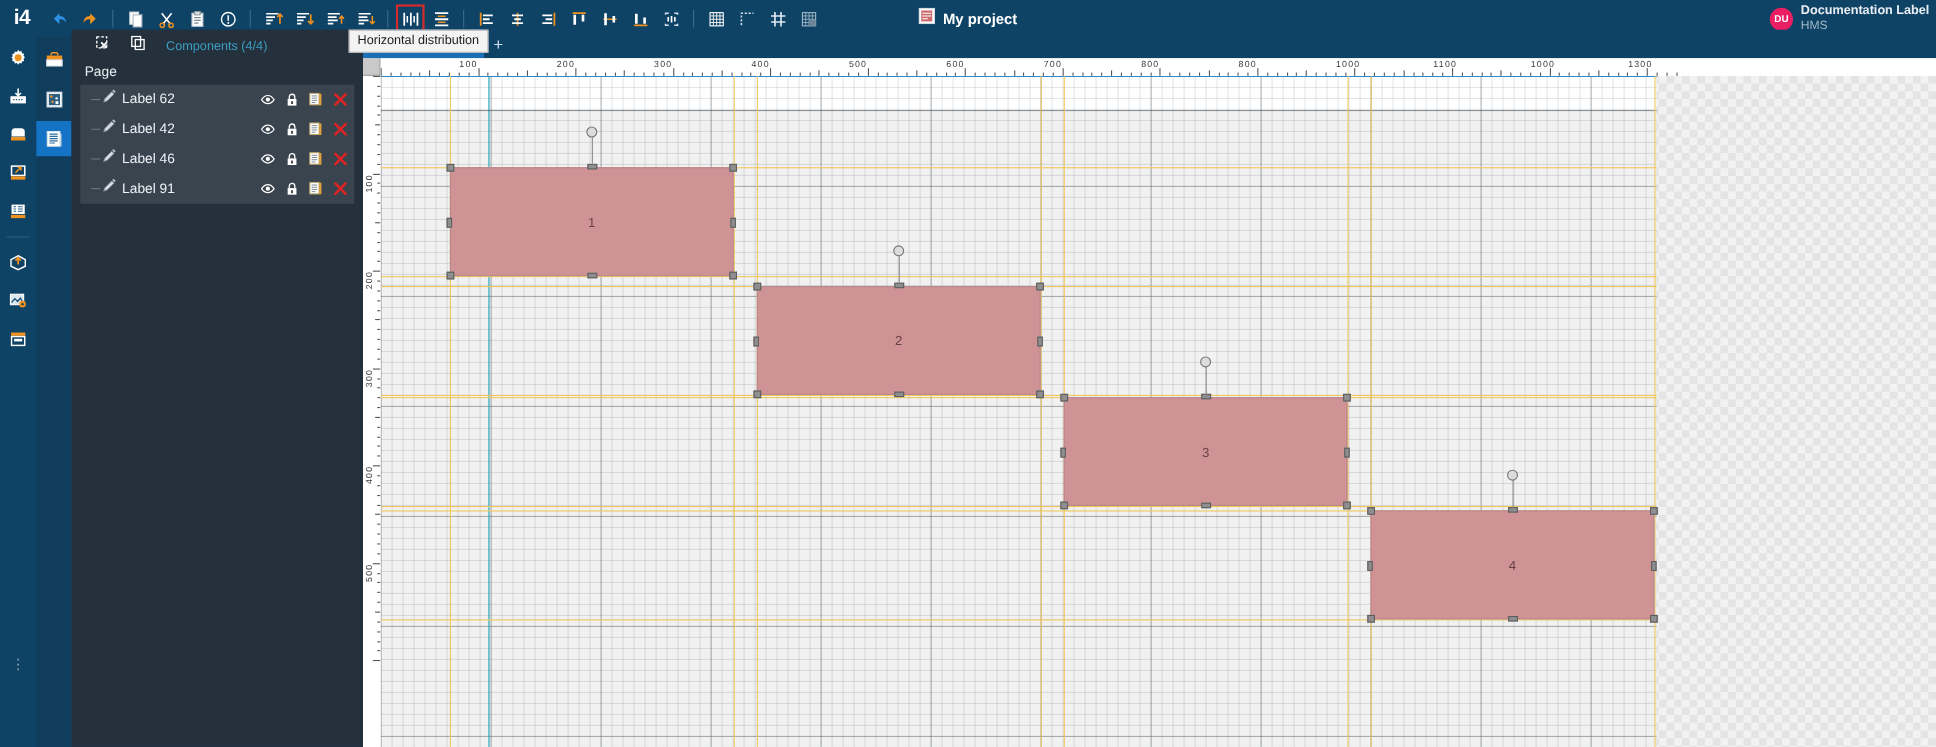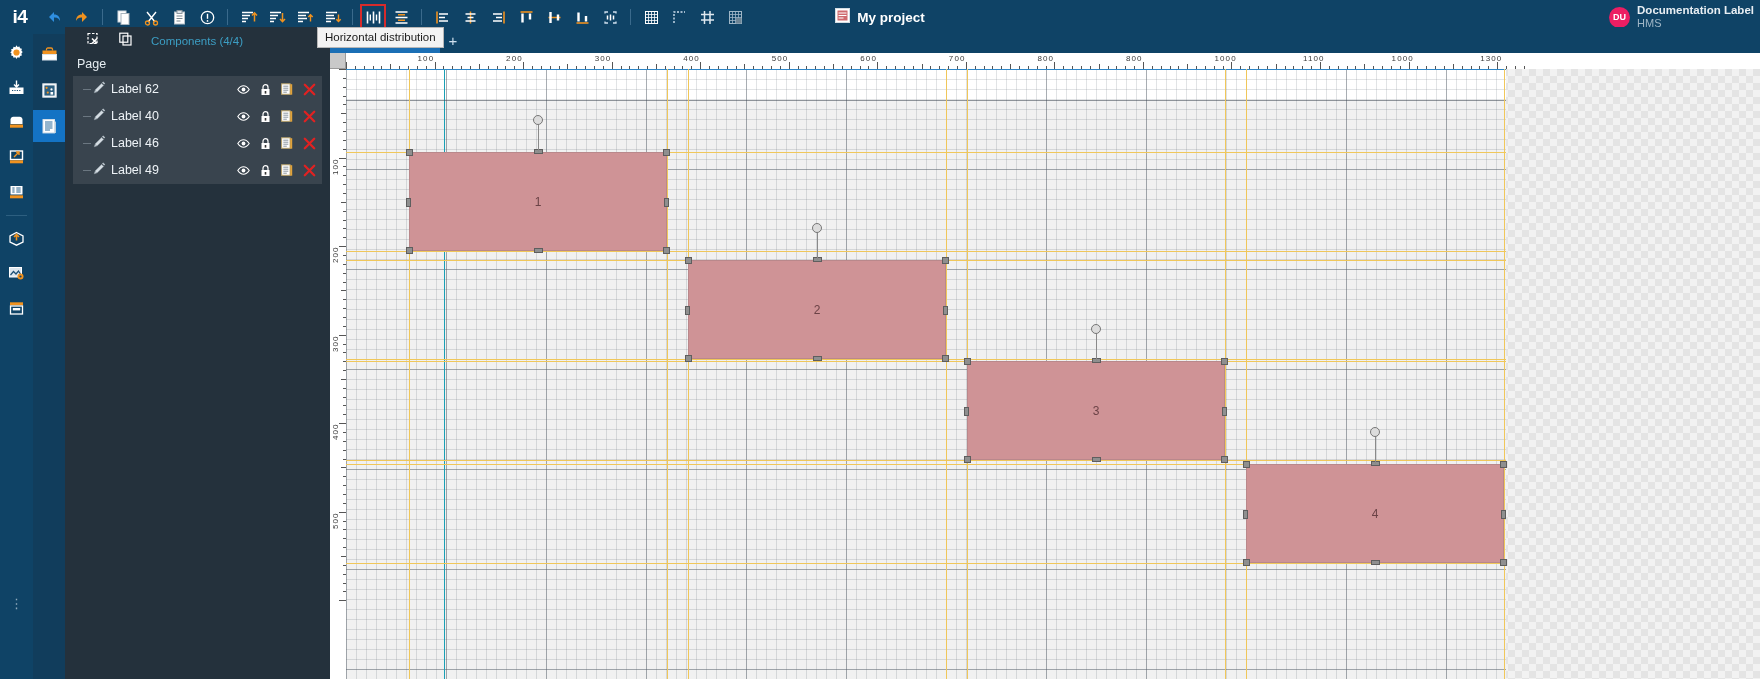--- a/index.html
+++ b/index.html
@@ -559,21 +559,21 @@
             </svg>
           </span>
         </span>
       </div>
       <div class="comp-item">
         <span class="tree-line"></span>
         <span><svg width="13" height="13" viewBox="0 0 13 13">
             <path d="M1.3 11.7l1.2-3.1 6.1-6.1 2 2-6.1 6.1z" fill="#d5dde3" stroke="#8c979f" stroke-width="0.8"></path>
             <path d="M9 1.6l1.2-1.2 2 2L11 3.6z" fill="#b8c2ca"></path>
           </svg></span>
-        <span class="nm">Label 40</span>
+        <span class="nm">Label 42</span>
         <span class="acts">
           <span>
             <svg width="13" height="13" viewBox="0 0 13 13">
               <path d="M0.8 6.5C2.6 3.8 4.6 2.8 6.5 2.8s3.9 1 5.7 3.7c-1.8 2.7-3.8 3.7-5.7 3.7S2.6 9.2.8 6.5z" fill="none" stroke="#fff" stroke-width="1.1"></path>
               <circle cx="6.5" cy="6.5" r="1.9" fill="#fff"></circle>
             </svg>
           </span>
           <span>
             <svg width="11" height="13" viewBox="0 0 11 13">
               <path d="M3 6V4.2a2.5 2.5 0 015 0V6" fill="none" stroke="#fff" stroke-width="1.2"></path>
@@ -629,21 +629,21 @@
             </svg>
           </span>
         </span>
       </div>
       <div class="comp-item">
         <span class="tree-line"></span>
         <span><svg width="13" height="13" viewBox="0 0 13 13">
             <path d="M1.3 11.7l1.2-3.1 6.1-6.1 2 2-6.1 6.1z" fill="#d5dde3" stroke="#8c979f" stroke-width="0.8"></path>
             <path d="M9 1.6l1.2-1.2 2 2L11 3.6z" fill="#b8c2ca"></path>
           </svg></span>
-        <span class="nm">Label 49</span>
+        <span class="nm">Label 91</span>
         <span class="acts">
           <span>
             <svg width="13" height="13" viewBox="0 0 13 13">
               <path d="M0.8 6.5C2.6 3.8 4.6 2.8 6.5 2.8s3.9 1 5.7 3.7c-1.8 2.7-3.8 3.7-5.7 3.7S2.6 9.2.8 6.5z" fill="none" stroke="#fff" stroke-width="1.1"></path>
               <circle cx="6.5" cy="6.5" r="1.9" fill="#fff"></circle>
             </svg>
           </span>
           <span>
             <svg width="11" height="13" viewBox="0 0 11 13">
               <path d="M3 6V4.2a2.5 2.5 0 015 0V6" fill="none" stroke="#fff" stroke-width="1.2"></path>

